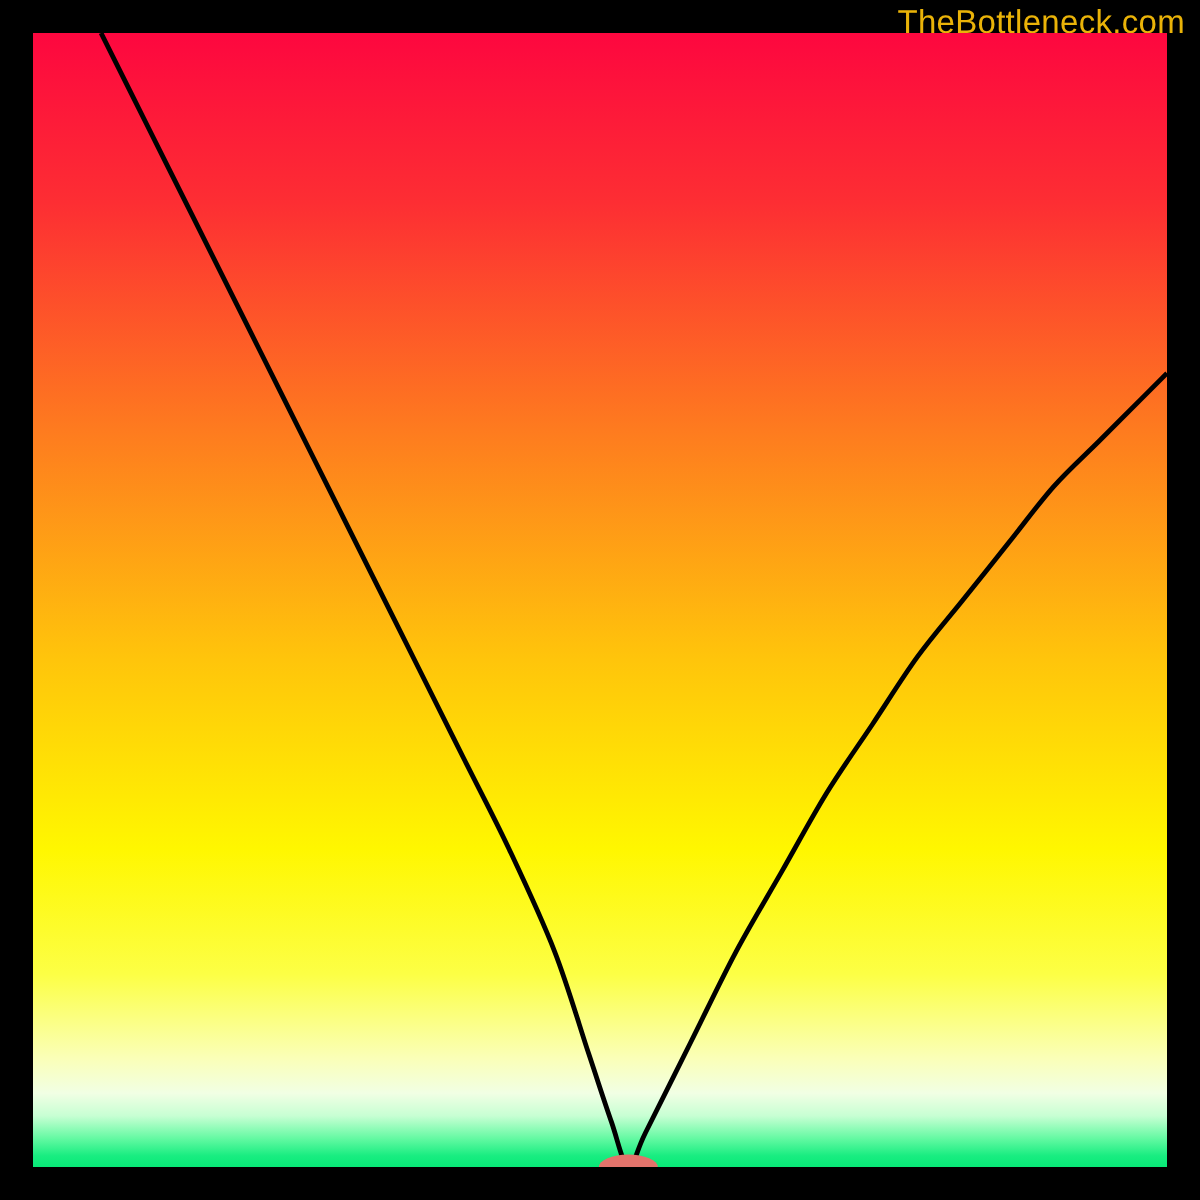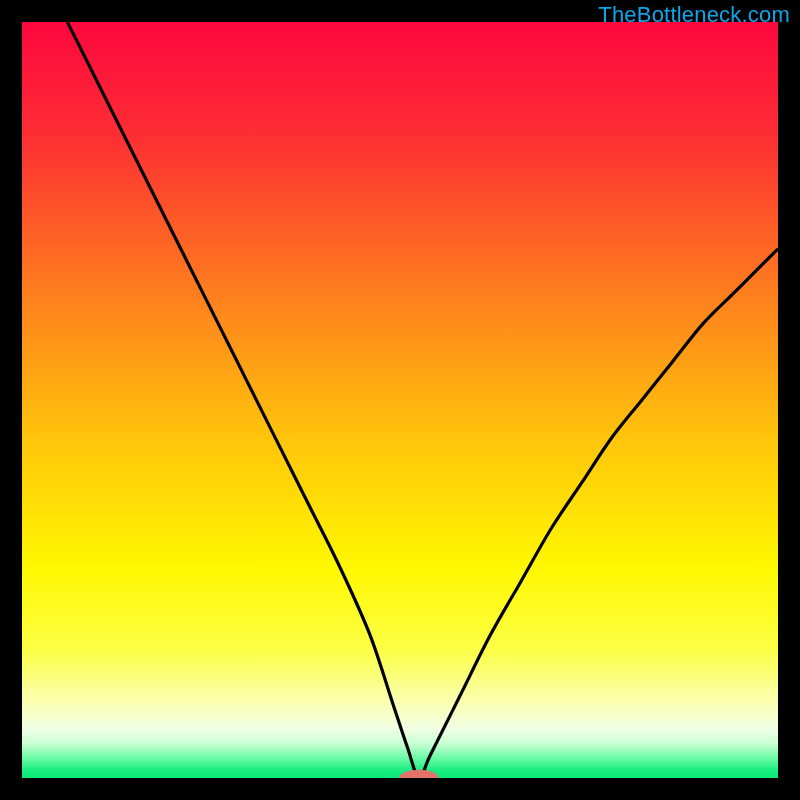--- a/index.html
+++ b/index.html
@@ -22,21 +22,21 @@
     top: 22px;
     width: 756px;
     height: 756px;
   }
   .attribution {
     position: absolute;
     top: 2px;
     right: 10px;
     font-family: Arial, Helvetica, sans-serif;
     font-size: 22px;
-    color: #0ea5e9;
+    color: #eab308;
     letter-spacing: 0.2px;
     user-select: none;
   }
 </style>
 </head>
 <body>
 
 <div class="root">
 
   <div class="attribution">TheBottleneck.com</div>

